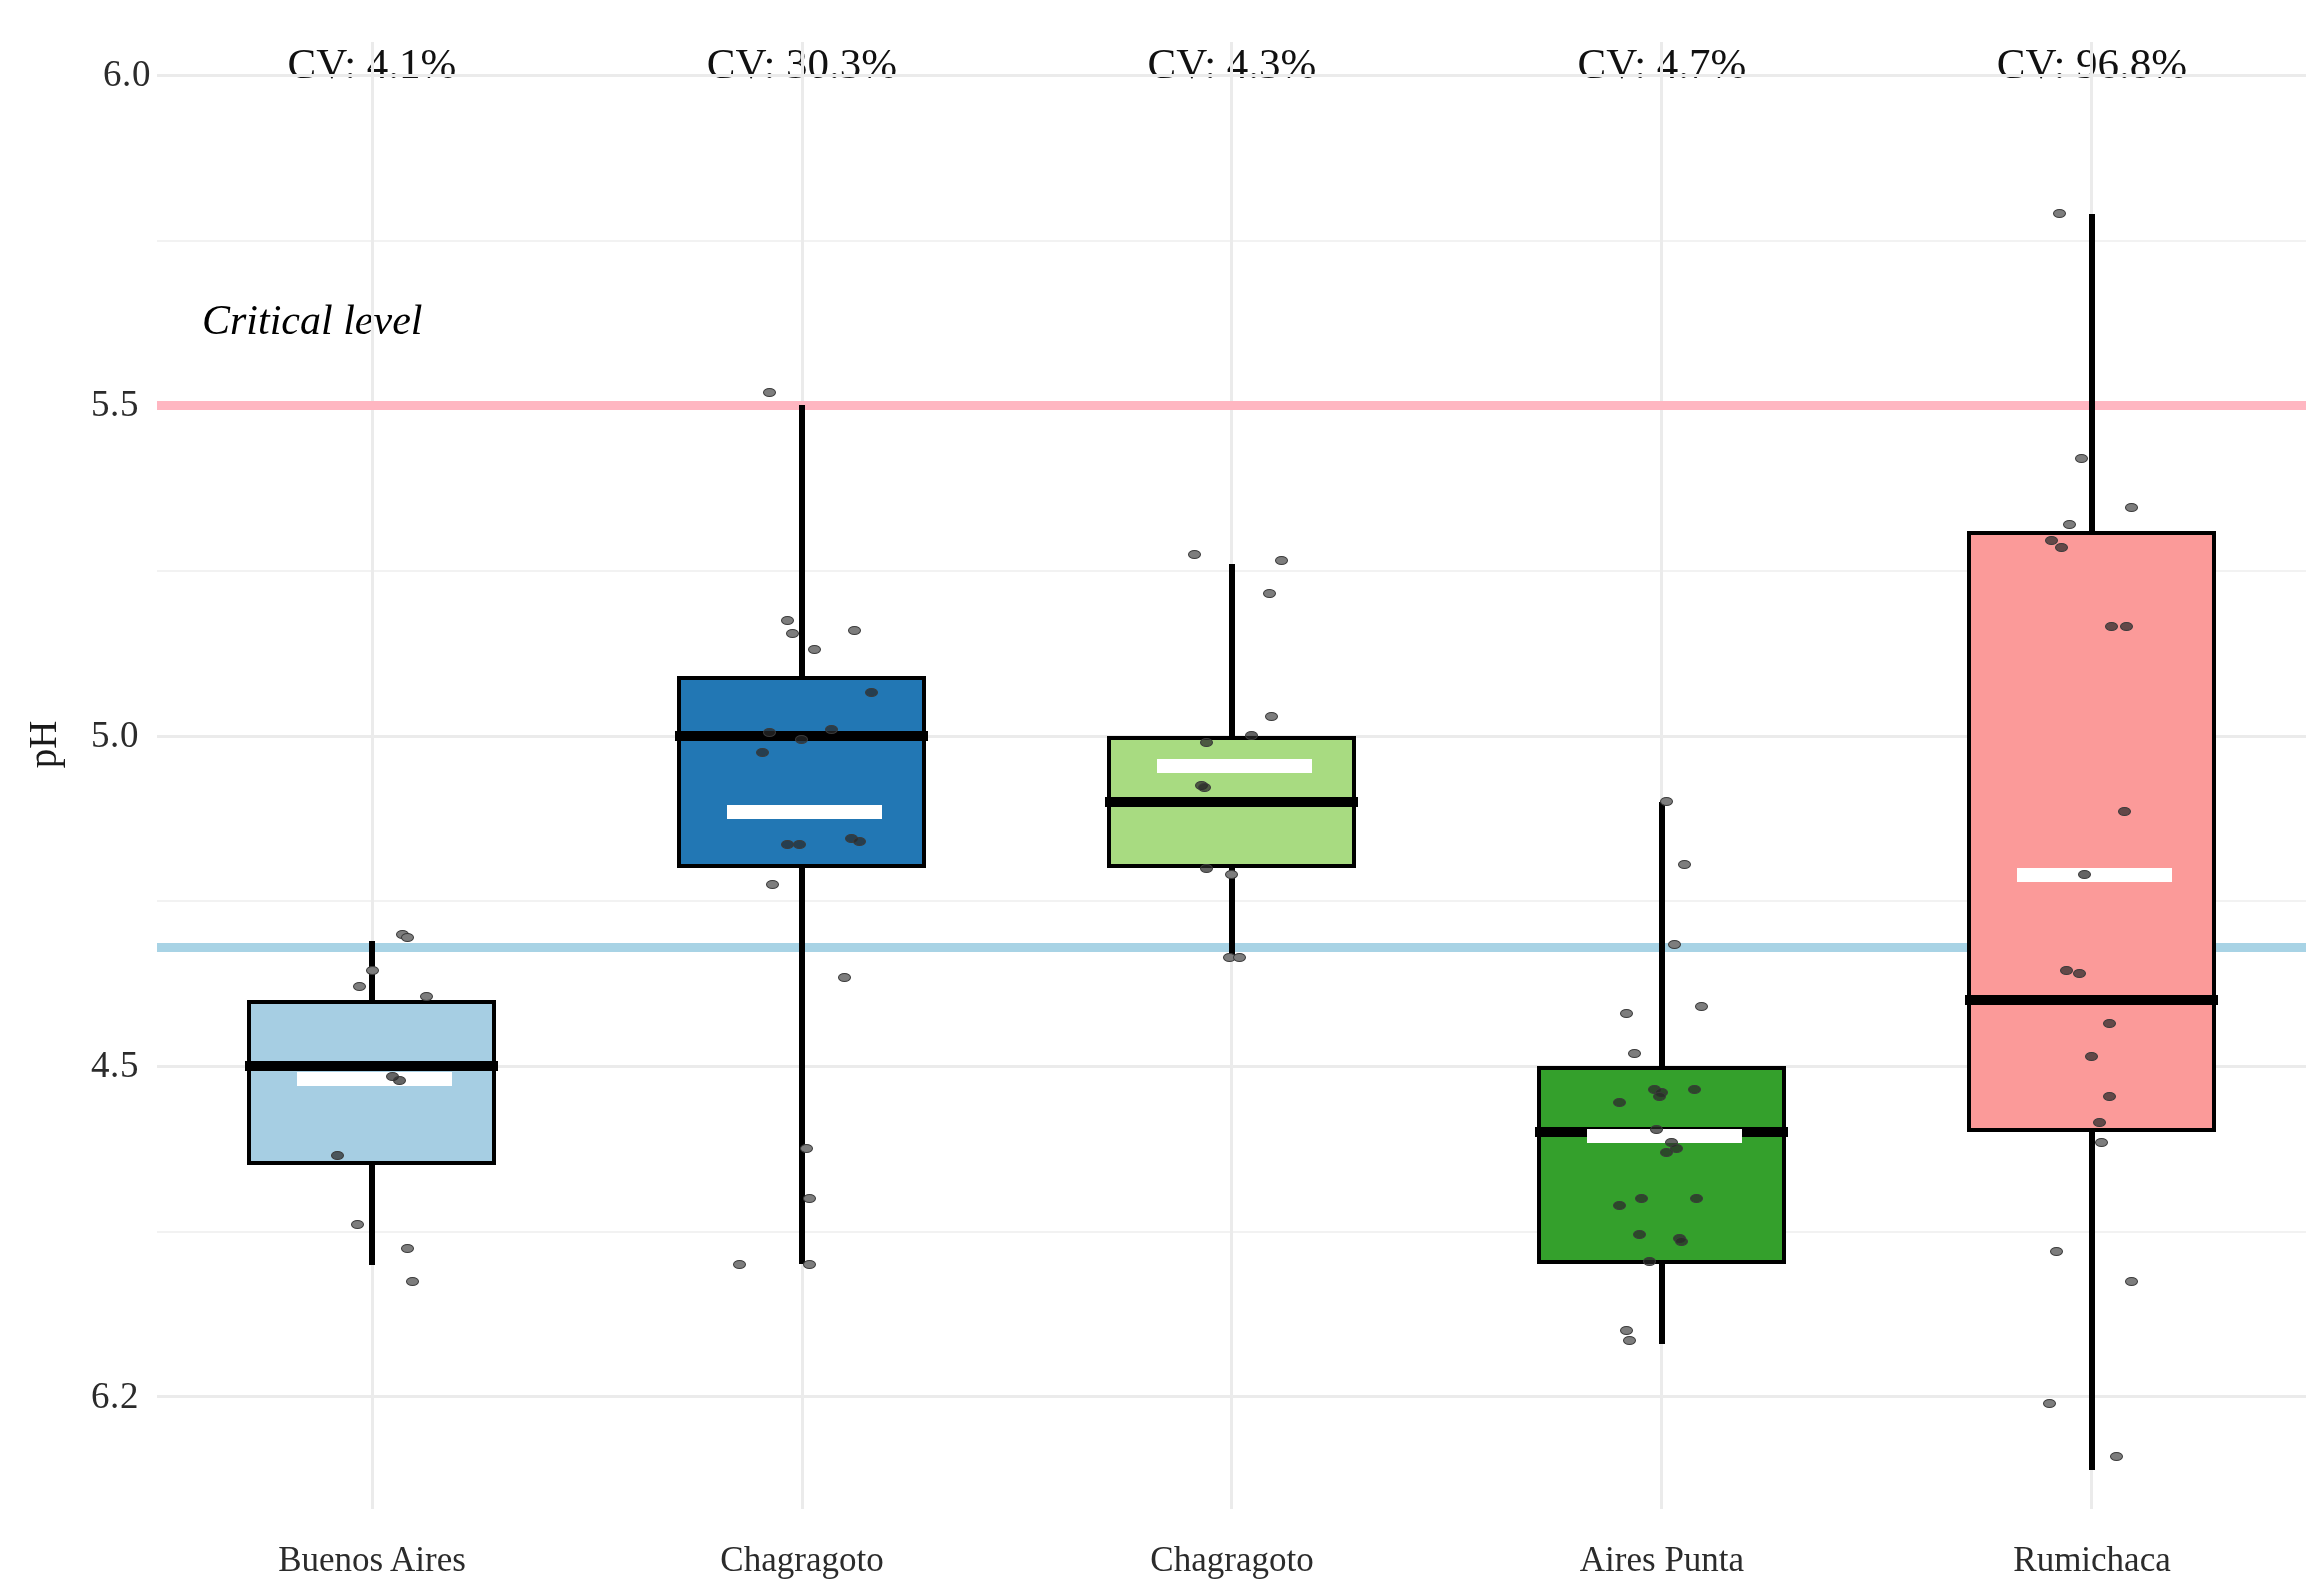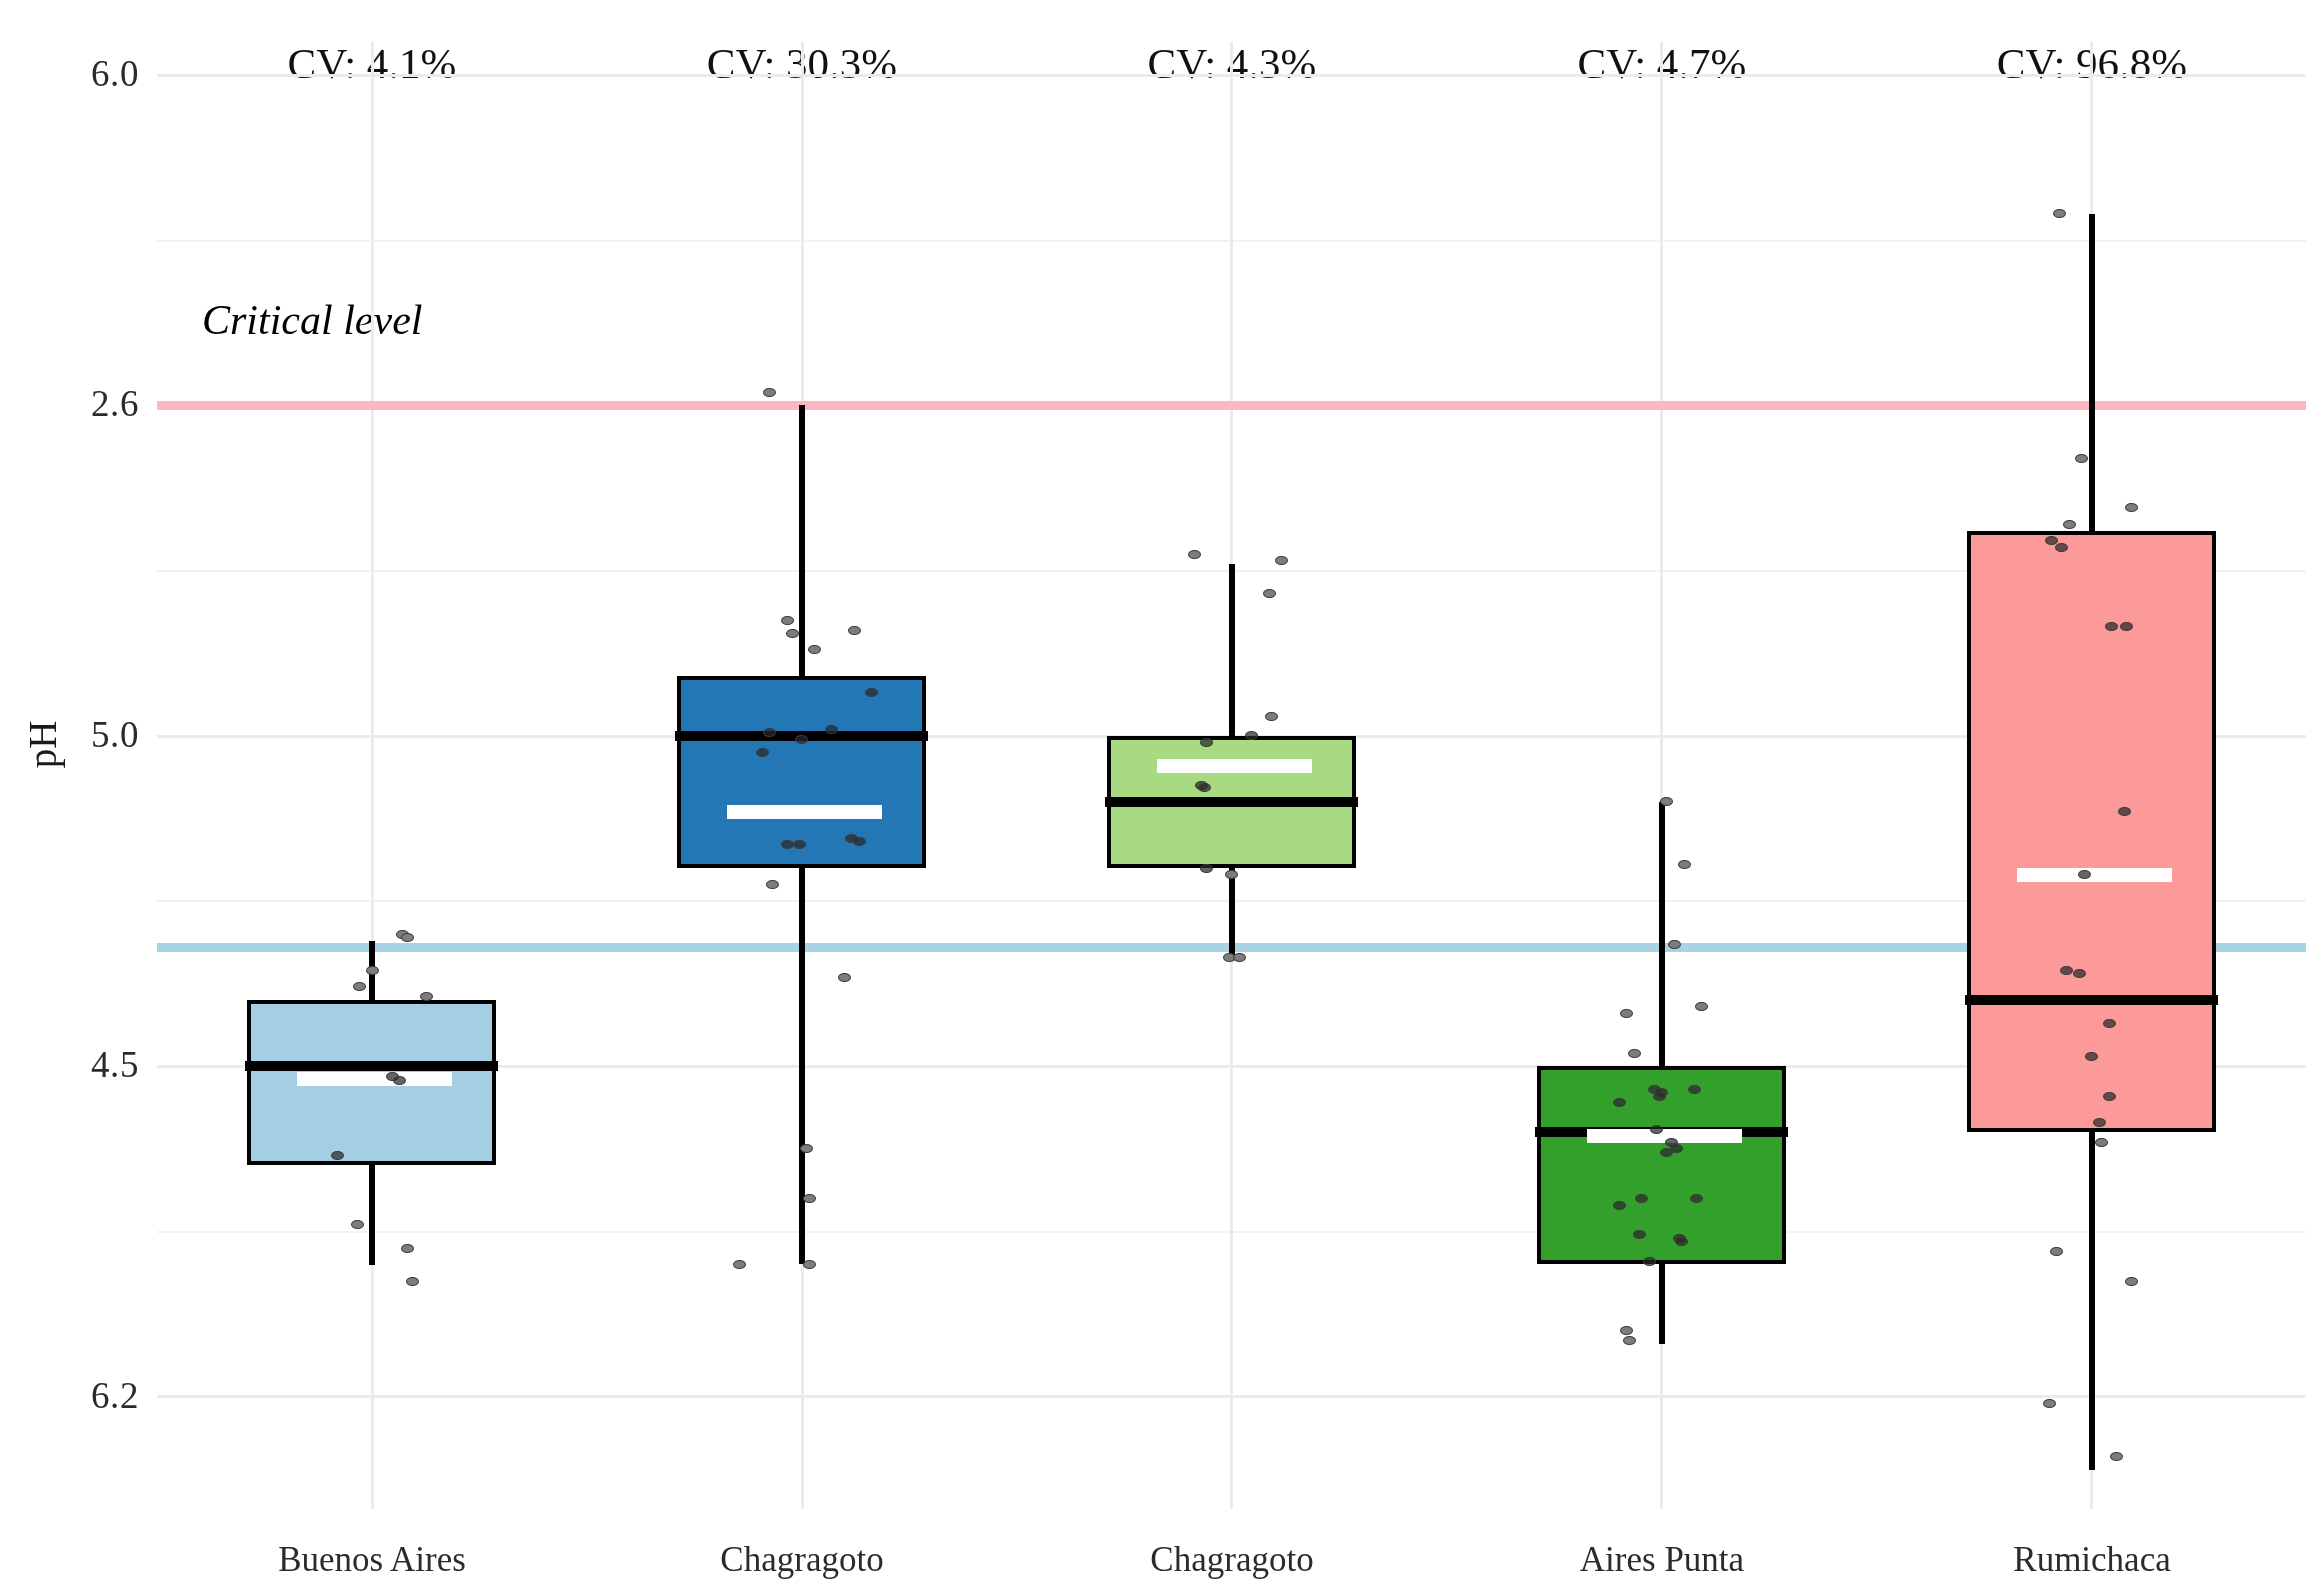--- a/index.html
+++ b/index.html
@@ -40,22 +40,22 @@
 <body>
 
 <div id="stage">
 
   <div class="ylabel">pH</div>
 
   <div id="yticks">
       <div class="ytick" style="left: 0px; top: 1374px;">6.2</div>
       <div class="ytick" style="left: 0px; top: 1043px;">4.5</div>
       <div class="ytick" style="left: 0px; top: 713px;">5.0</div>
-      <div class="ytick" style="left: 0px; top: 382px;">2.6</div>
-      <div class="ytick" style="left: 0px; top: 52px;">6.0</div>
+      <div class="ytick" style="left: 0px; top: 382px;">5.5</div>
+      <div class="ytick" style="left: 0px; top: 52px; padding-left: 12px;">6.0</div>
     </div>
   <div id="cvrow">
       <div class="cvlabel" style="left: 182px; width: 380px;">CV: 4.1%</div>
       <div class="cvlabel" style="left: 612px; width: 380px;">CV: 30.3%</div>
       <div class="cvlabel" style="left: 1042px; width: 380px;">CV: 4.3%</div>
       <div class="cvlabel" style="left: 1472px; width: 380px;">CV: 4.7%</div>
       <div class="cvlabel" style="left: 1902px; width: 380px;">CV: 96.8%</div>
     </div>
   <div id="xticks">
       <div class="xtick" style="left: 182px; width: 380px;">Buenos Aires</div>

